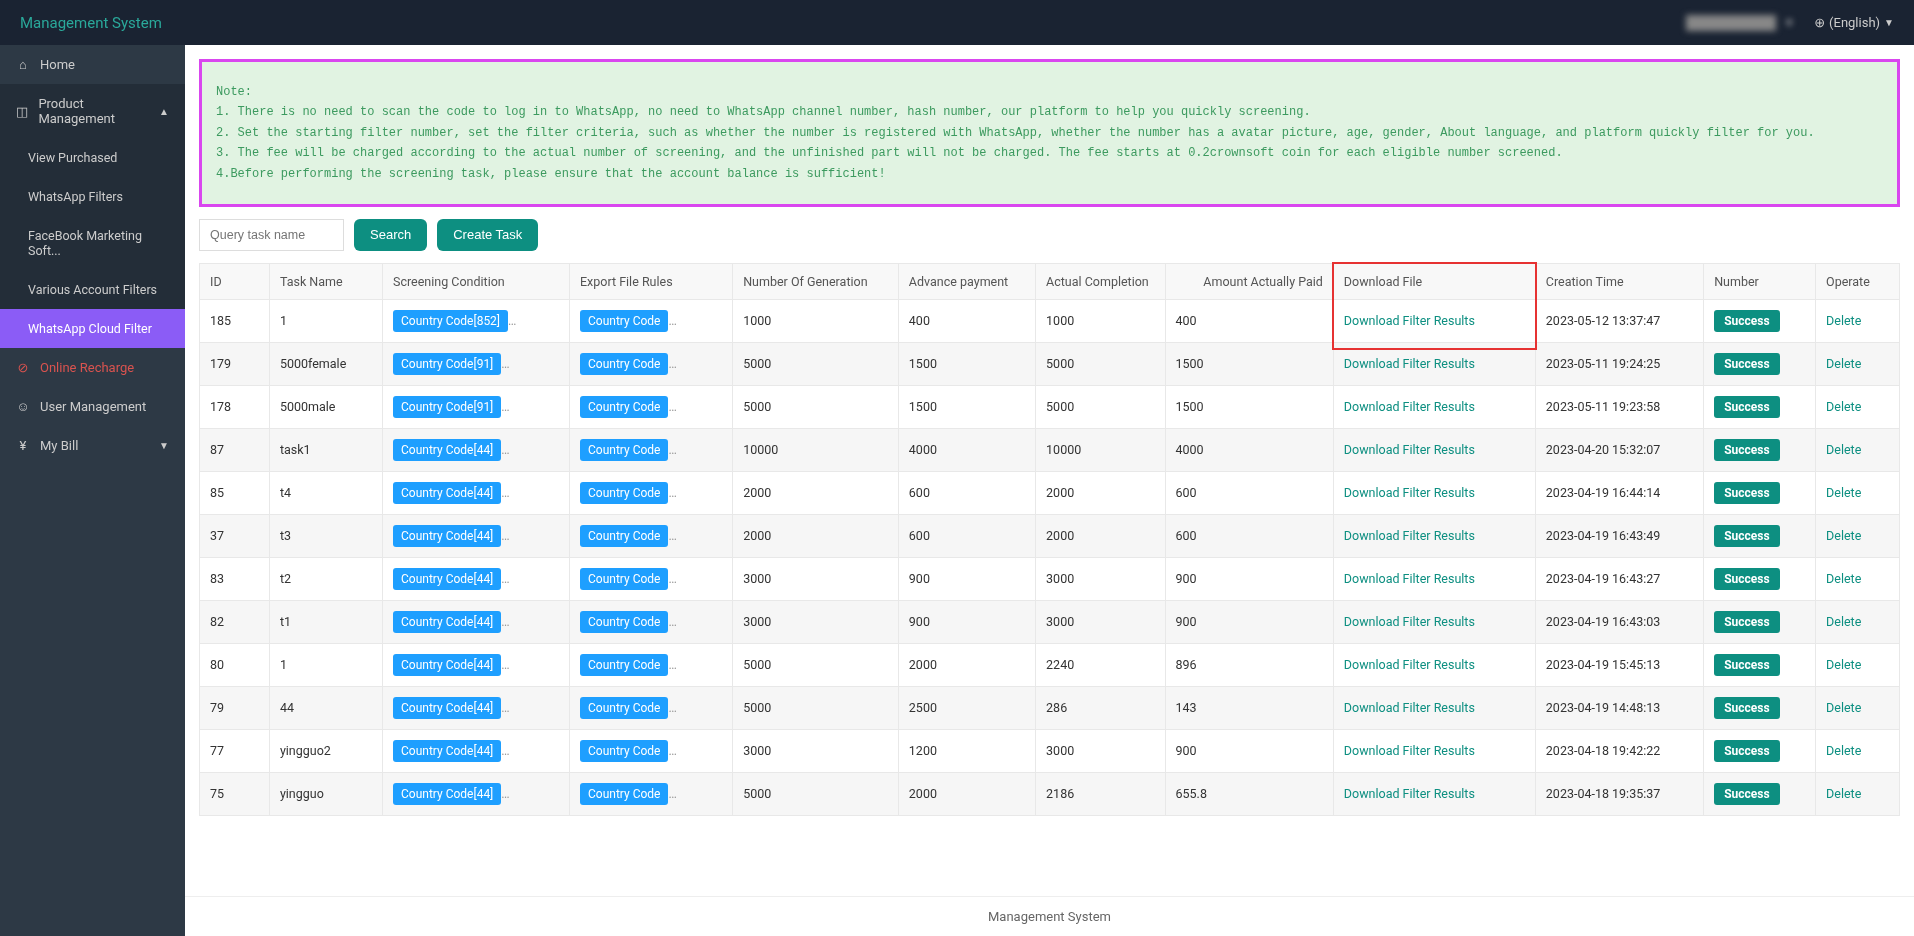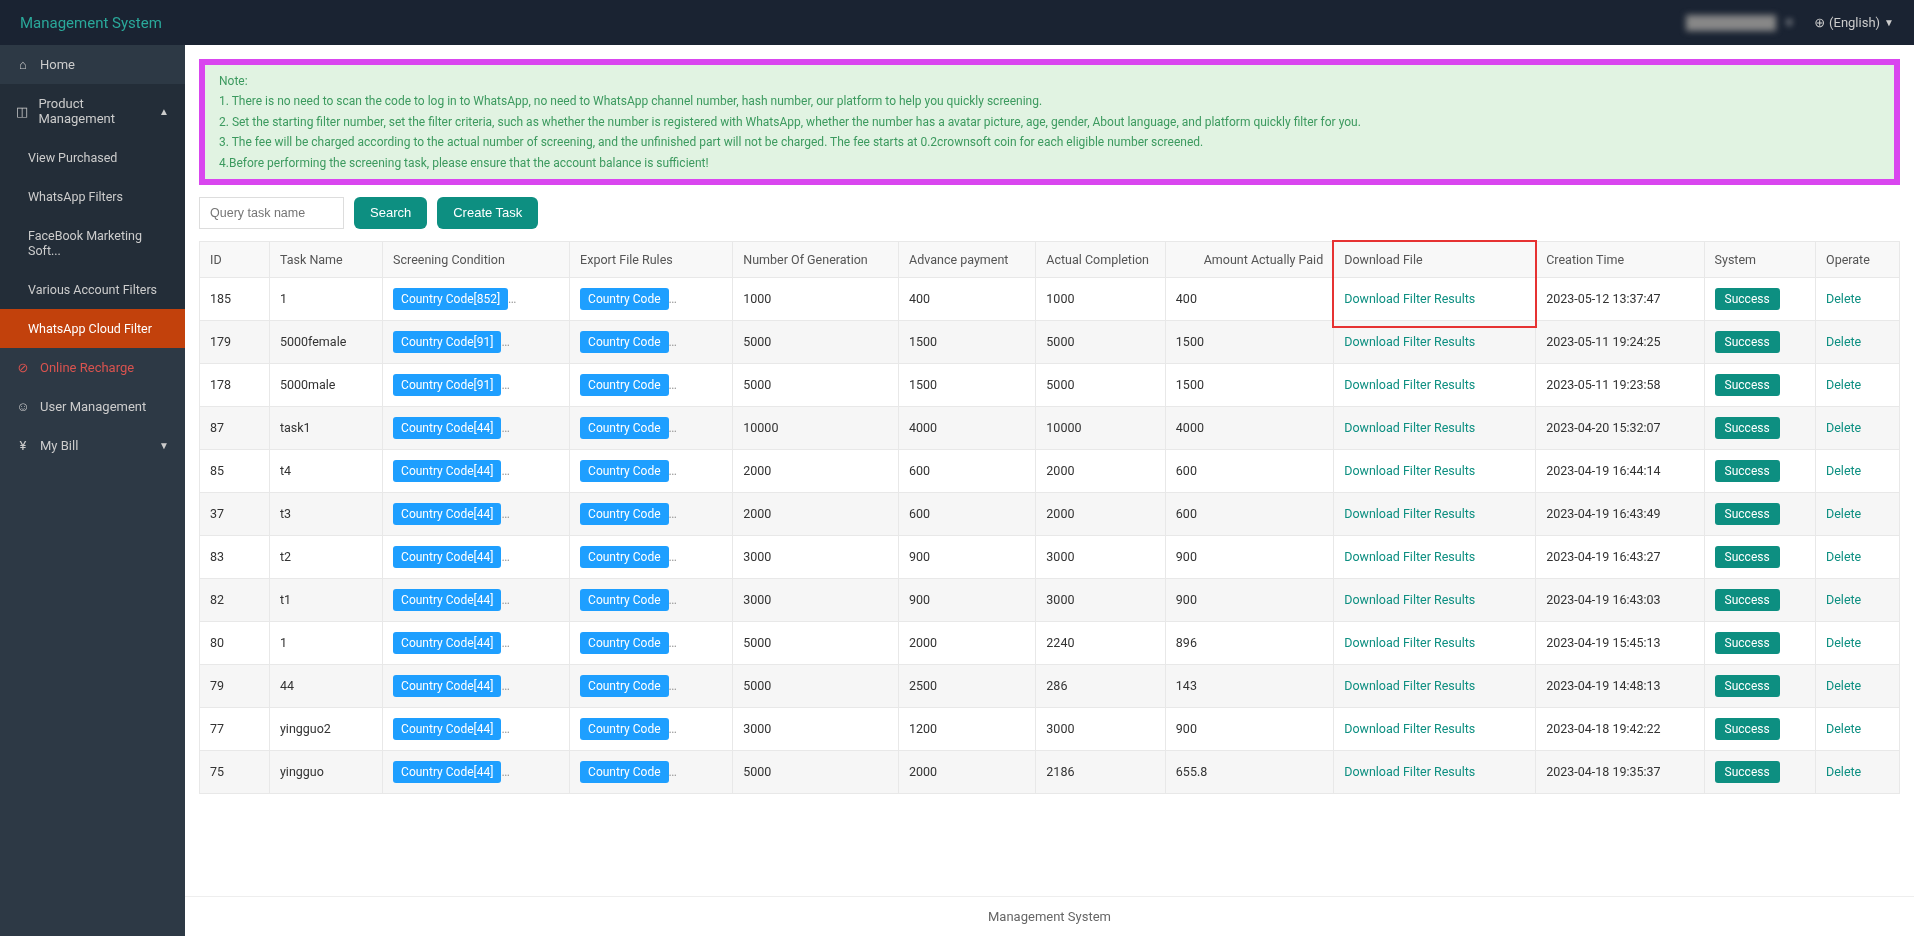--- a/index.html
+++ b/index.html
@@ -15,48 +15,48 @@
     .caret-down { font-size: 10px; }
     
     
     .layout { display: flex; height: calc(100vh - 45px); }
     .sidebar { width: 185px; background: #2d3945; color: #ccc; overflow-y: auto; flex-shrink: 0; }
     .nav-item { display: flex; align-items: center; gap: 10px; padding: 12px 16px; cursor: pointer; font-size: 13px; }
     .nav-item.parent { background: #232d38; }
     .nav-item.parent .arrow { margin-left: auto; font-size: 10px; }
     .nav-sub { background: #232d38; }
     .nav-sub .nav-item { padding-left: 28px; font-size: 12.5px; }
-    .nav-sub .nav-item.active { background: #c2410c; color: #fff; }
+    .nav-sub .nav-item.active { background: #8b5cf6; color: #fff; }
     .nav-item.recharge { color: #d9534f; }
     .icon-box { width: 14px; text-align: center; }
     
     
     .main { flex: 1; background: #fff; overflow-y: auto; padding: 14px 14px 0 14px; position: relative; }
     .main-inner { padding-bottom: 60px; }
     
     
-    .note-box { background: #e1f3e2; border: 6px solid #d946ef; padding: 6px 14px; color: #3c9a5f; font-size: 12px; line-height: 1.7; margin-bottom: 12px; }
+    .note-box { background: #e1f3e2; border: 3px solid #d946ef; padding: 20px 14px; color: #3c9a5f; font-size: 12px; line-height: 1.7; margin-bottom: 12px; font-family: Liberation Mono, monospace; }
     .note-box .note-title { font-weight: normal; }
     
     
     .search-row { display: flex; gap: 10px; margin-bottom: 12px; }
     .search-input { width: 145px; height: 32px; border: 1px solid #ddd; padding: 0 10px; font-size: 12.5px; }
     .btn { height: 32px; padding: 0 16px; border: none; color: #fff; font-size: 13px; cursor: pointer; border-radius: 6px; }
     .btn-teal { background: #0d8f81; }
     
     
     table { width: 100%; border-collapse: collapse; font-size: 12.5px; }
     th, td { border: 1px solid #e8e8e8; padding: 10px 10px; text-align: left; vertical-align: middle; }
     th { background: #f8f8f8; color: #555; font-weight: normal; }
     tbody tr:nth-child(even) { background: #f6f6f6; }
     .tag-blue { display: inline-block; background: #1e9fff; color: #fff; padding: 4px 8px; border-radius: 3px; font-size: 12px; white-space: nowrap; max-width: 100%; overflow: hidden; text-overflow: ellipsis; }
     .cell-tag { display: flex; align-items: center; gap: 0; }
     .ellipsis-dots { color: #999; }
     .link-teal { color: #0d8f81; cursor: pointer; }
-    .badge-success { display: inline-block; background: #0d8f81; color: #fff; padding: 4px 10px; border-radius: 3px; font-size: 12px; }
+    .badge-success { display: inline-block; background: #0d8f81; color: #fff; padding: 4px 10px; border-radius: 3px; font-size: 12px; font-weight: bold; }
     
     .col-id { width: 54px; }
     .col-task { width: 80px; }
     .col-screen { width: 126px; }
     .col-export { width: 126px; }
     .col-gen { width: 128px; }
     .col-adv { width: 106px; }
     .col-act { width: 100px; }
     .col-amt { width: 130px; text-align: right; }
     .col-dl { width: 156px; }
@@ -158,21 +158,21 @@
           <th class="col-id">ID</th>
           <th class="col-task">Task Name</th>
           <th class="col-screen">Screening Condition</th>
           <th class="col-export">Export File Rules</th>
           <th class="col-gen">Number Of Generation</th>
           <th class="col-adv">Advance payment</th>
           <th class="col-act">Actual Completion</th>
           <th class="col-amt">Amount Actually Paid</th>
           <th class="col-dl highlight">Download File</th>
           <th class="col-time">Creation Time</th>
-          <th class="col-status">System</th>
+          <th class="col-status">Number</th>
           <th class="col-op">Operate</th>
         </tr>
       </thead>
       <tbody id="tbody">
             <tr>
               <td>185</td>
               <td>1</td>
               <td>
                 <div class="cell-tag">
                   <span class="tag-blue">Country Code[852]</span>

